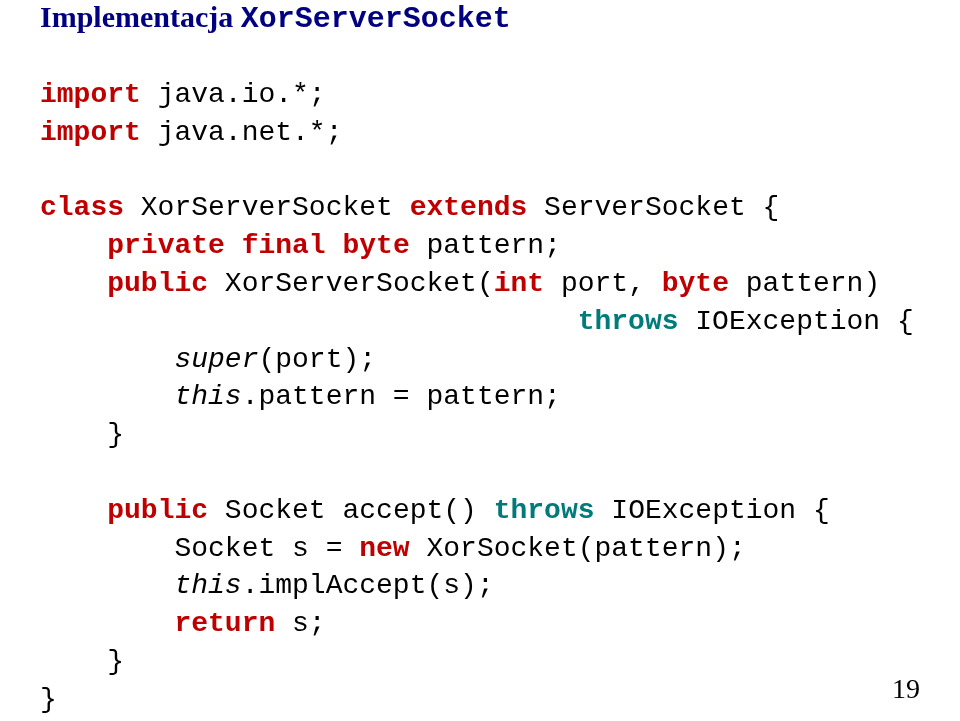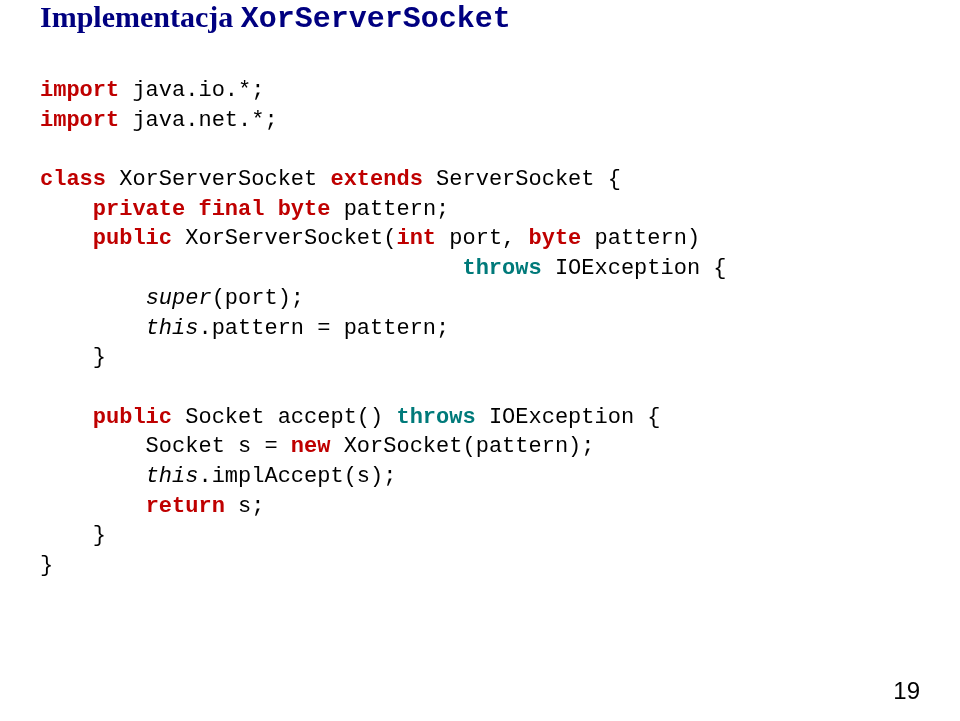--- a/index.html
+++ b/index.html
@@ -20,43 +20,43 @@
     color: #000080;
     margin: 0 0 40px 0;
   }
   .title .code {
     font-family: "Courier New", Courier, monospace;
     font-weight: bold;
     color: #000080;
   }
   .code-block {
     font-family: "Courier New", Courier, monospace;
-    font-size: 22px;
+    font-size: 28px;
     line-height: 1.35;
     white-space: pre;
     color: #000000;
   }
   .kw-red {
     color: #bf0000;
     font-weight: bold;
   }
   .kw-teal {
     color: #007a7a;
     font-weight: bold;
   }
   .kw-italic {
     font-style: italic;
     color: #000000;
   }
   .page-number {
     position: absolute;
     bottom: 16px;
     right: 40px;
-    font-family: Liberation Sans, sans-serif;
-    font-size: 24px;
+    font-family: Liberation Serif, serif;
+    font-size: 28px;
     color: #000000;
   }
 </style>
 </head>
 <body>
 
 <div class="page">
   <h1 class="title"><span>Implementacja </span><span class="code">XorServerSocket</span></h1>
 
   <div class="code-block"><span class="kw-red">import</span><span> java.io.*;</span>

